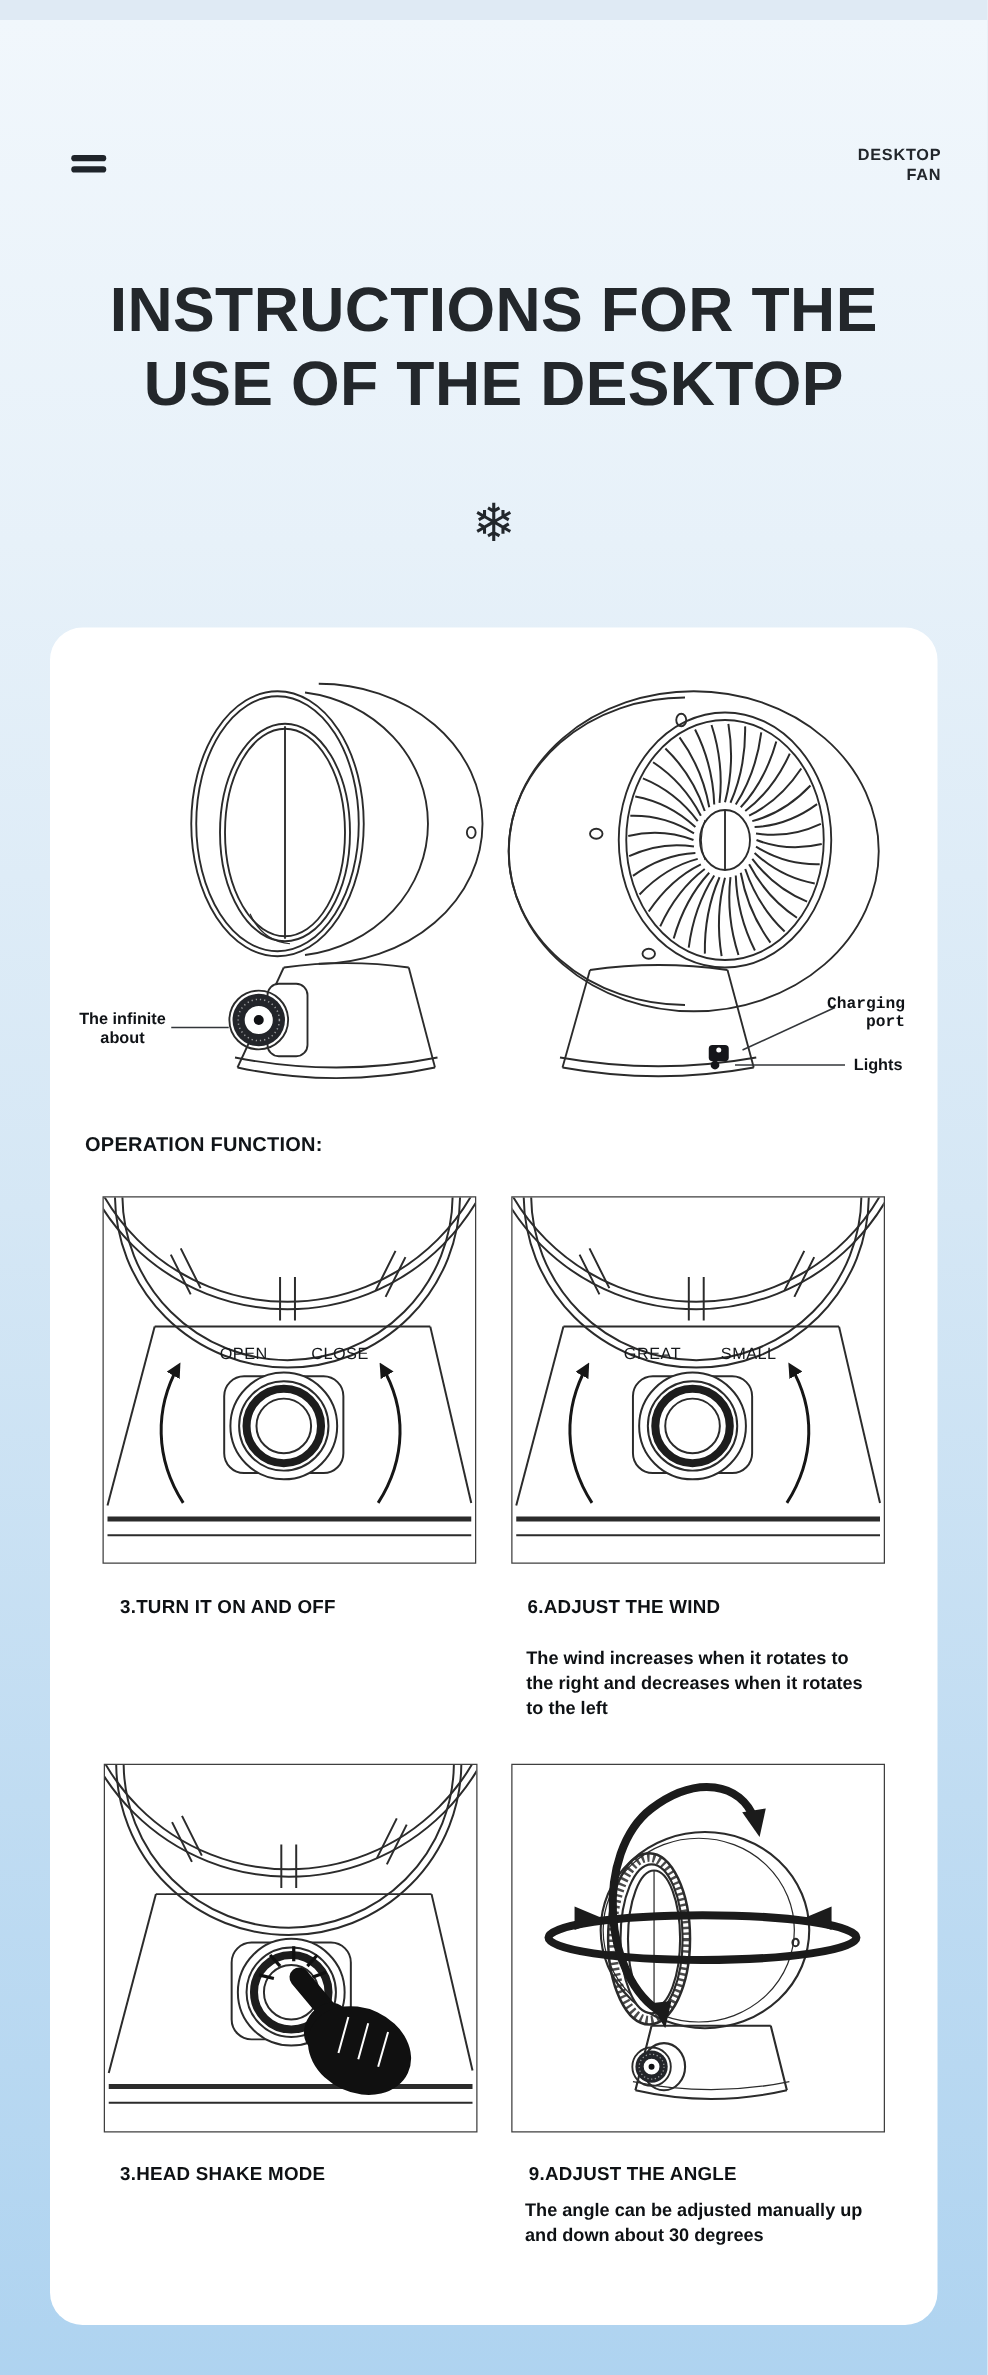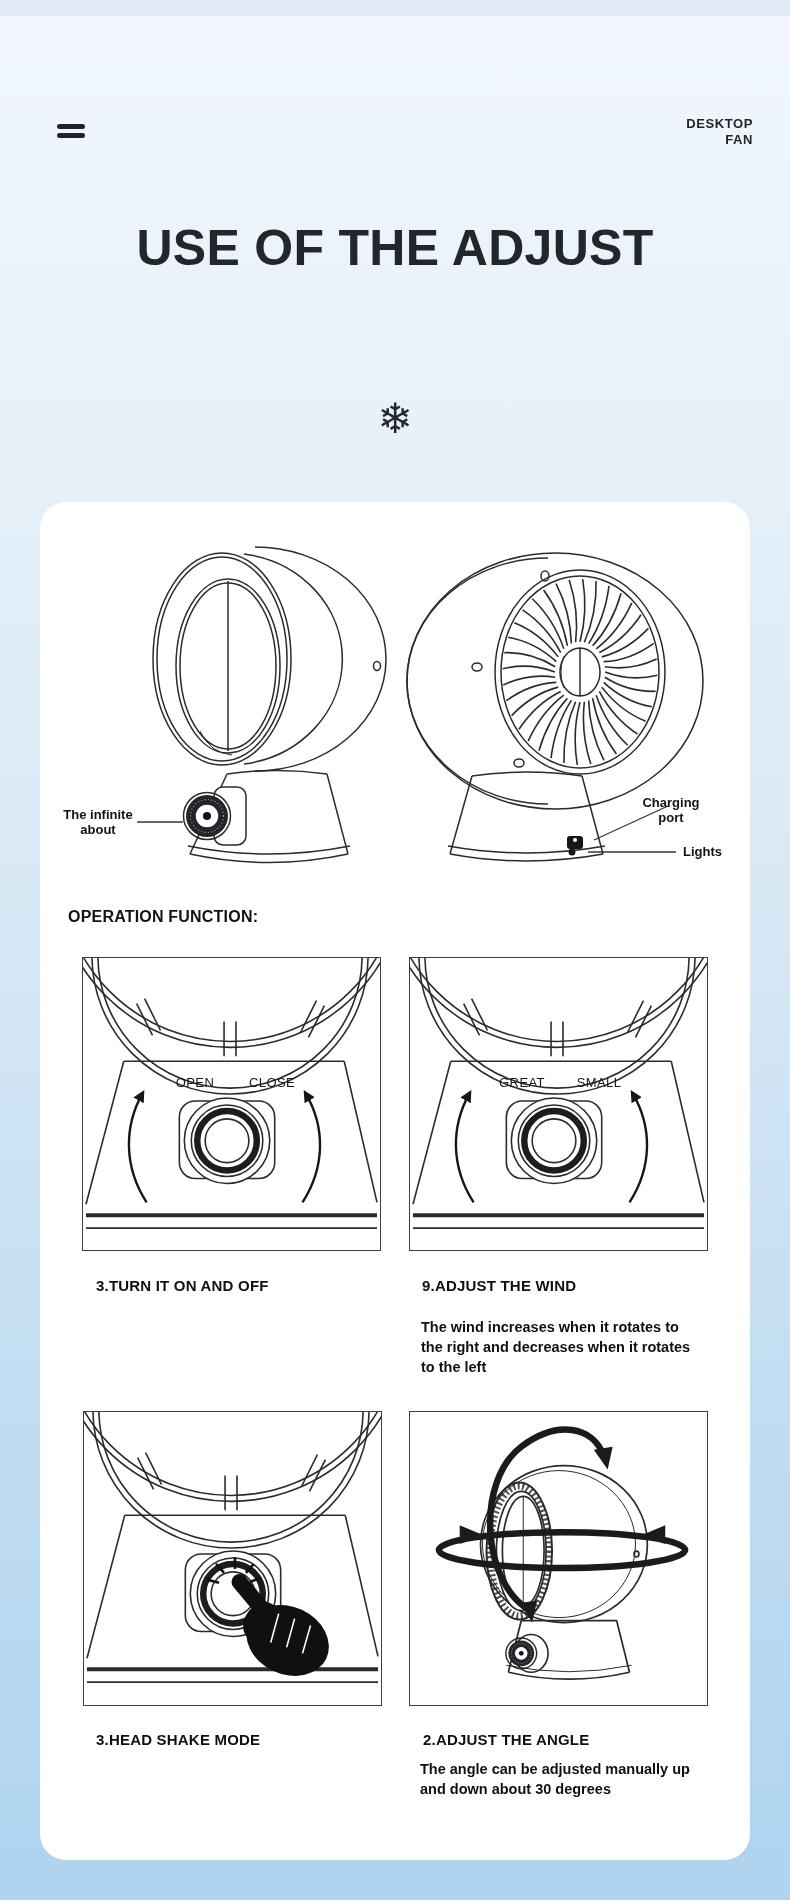--- a/index.html
+++ b/index.html
@@ -20,21 +20,21 @@
          line-height:59px;letter-spacing:.3px;color:#23272b;}
   #snowflake{left:0;right:0;top:382px;text-align:center;font-size:42px;line-height:42px;color:#22272c;}
   
   #card{left:40px;top:486px;width:710px;height:1358px;background:#ffffff;border-radius:26px;}
   svg{display:block;}
   .lineart path,.lineart circle,.lineart ellipse,.lineart rect,.lineart line
     {vector-effect:non-scaling-stroke;}
   
   .callout{font-size:13px;font-weight:bold;line-height:15px;color:#101317;white-space:pre-line;}
   #co-infinite{left:56px;top:791px;width:84px;text-align:center;}
-  #co-charging{left:635px;top:779px;width:72px;text-align:center;}
+  #co-charging{left:652px;top:779px;width:72px;text-align:right;font-family:Liberation Mono, monospace;}
   #co-lights{left:683px;top:828px;}
   
   #op-heading{left:68px;top:892px;font-size:16px;font-weight:bold;letter-spacing:.2px;color:#101418;}
   
   .panel{width:299px;height:294px;border:1.5px solid #3f3f3f;box-sizing:border-box;background:#fff;}
   #panel1{left:82px;top:941px;}
   #panel2{left:409px;top:941px;}
   #panel3{left:83px;top:1395px;height:295px;}
   #panel4{left:409px;top:1395px;height:295px;}
   .panel svg{position:absolute;left:0;top:0;width:100%;height:100%;}
@@ -87,21 +87,22 @@
   <div id="hamburger" class="abs">
     <div class="bar"></div>
     <div class="bar"></div>
   </div>
   <div id="brand" class="abs">
     <div>DESKTOP</div>
     <div>FAN</div>
   </div>
 
   <div id="title" class="abs">
-    <div>USE OF THE ADJUST</div>
+    <div>INSTRUCTIONS FOR THE</div>
+    <div>USE OF THE DESKTOP</div>
   </div>
   <div id="snowflake" class="abs">❄</div>
 
   <div id="card" class="abs"></div>
 
   <svg class="abs lineart" style="left:148px;top:525px" width="240" height="325" viewBox="0 0 240 325">
     <g stroke="#2b2b2b" stroke-width="1.5" fill="none">
       <path d="M107,6 A131,112 0 0 1 107,230"></path>
       <path d="M96,13 A114,106 0 0 1 96,223"></path>
       <ellipse cx="74" cy="118" rx="69" ry="106"></ellipse>
@@ -292,22 +293,22 @@
         <polygon points="50,133 50,114 74,124" fill="#1b1b1b"></polygon>
         <polygon points="257,133 257,114 233,124" fill="#1b1b1b"></polygon>
         <path d="M121,200 C72,172 66,70 112,35 C148,8 184,14 195,44" fill="none" stroke="#1b1b1b" stroke-width="6.5"></path>
         <polygon points="111,192 128,190 123,212" fill="#1b1b1b"></polygon>
         <polygon points="185,38 204,35 199,58" fill="#1b1b1b"></polygon>
       </g>
     </svg>
   </div>
 
   <div id="t1h" class="abs op-h">3.TURN IT ON AND OFF</div>
-  <div id="t2h" class="abs op-h">9.ADJUST THE WIND</div>
+  <div id="t2h" class="abs op-h">6.ADJUST THE WIND</div>
   <div id="t2d" class="abs op-d">The wind increases when it rotates to
 the right and decreases when it rotates
 to the left</div>
   <div id="t3h" class="abs op-h">3.HEAD SHAKE MODE</div>
-  <div id="t4h" class="abs op-h">2.ADJUST THE ANGLE</div>
+  <div id="t4h" class="abs op-h">9.ADJUST THE ANGLE</div>
   <div id="t4d" class="abs op-d">The angle can be adjusted manually up
 and down about 30 degrees</div>
 
 </div>
 
 </body></html>

